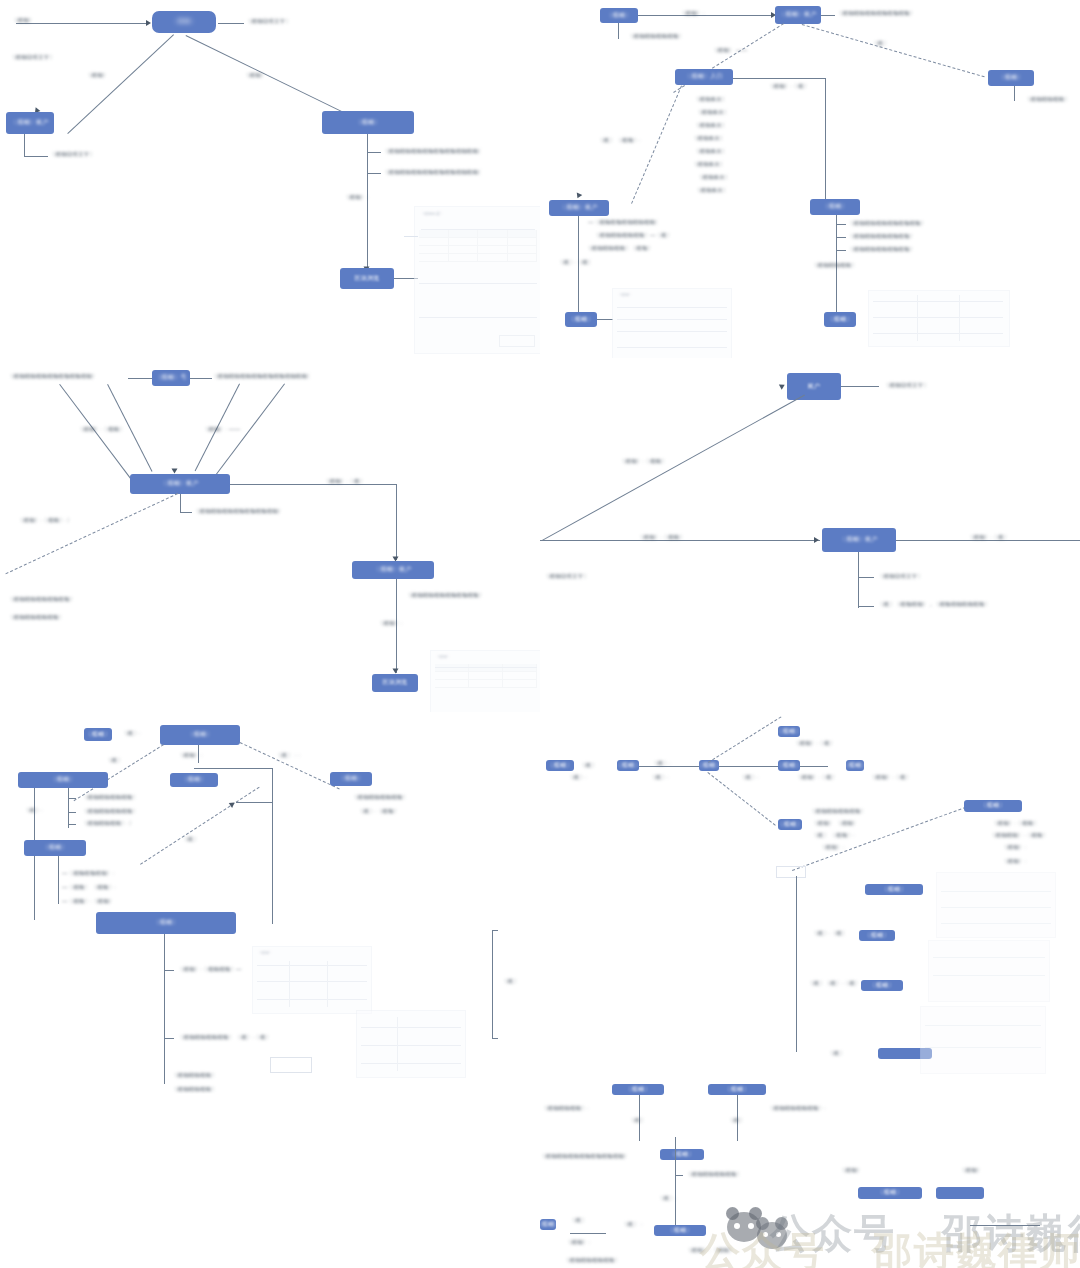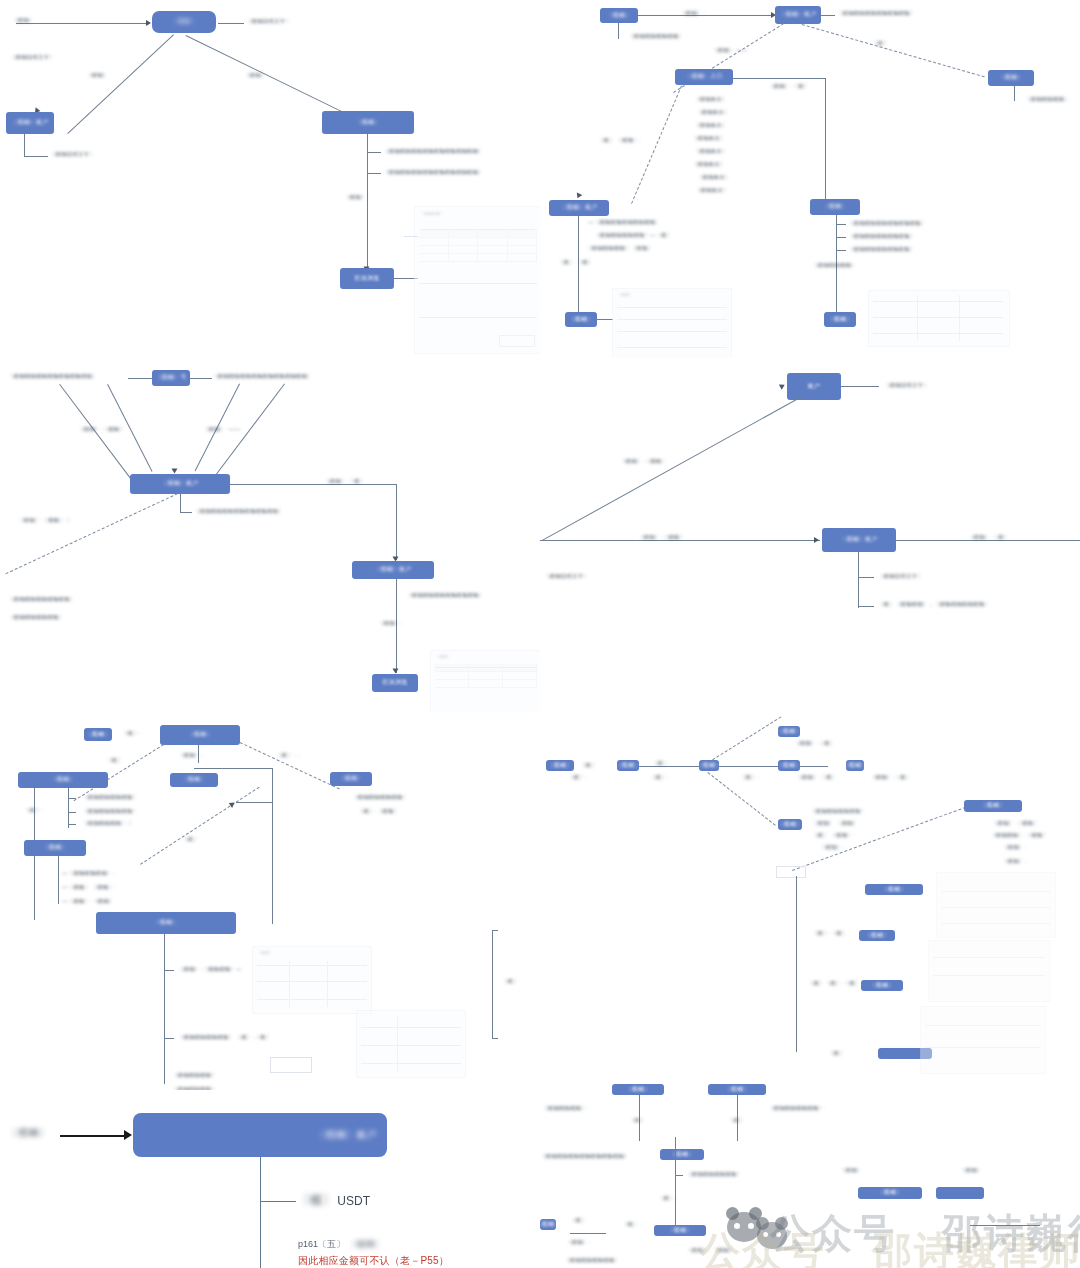--- a/index.html
+++ b/index.html
@@ -527,45 +527,20 @@
     <div class="shot" style="left:388px;top:228px;width:120px;height:60px;opacity:.38;">
       <div class="shotline" style="left:4px;top:16px;width:112px;"></div>
       <div class="shotline" style="left:4px;top:34px;width:112px;"></div>
     </div>
     <div class="shot" style="left:380px;top:294px;width:124px;height:66px;opacity:.38;">
       <div class="shotline" style="left:4px;top:18px;width:116px;"></div>
       <div class="shotline" style="left:4px;top:40px;width:116px;"></div>
     </div>
   </div>
 
-  <div class="panel" style="left:0;top:1090px;width:540px;height:178px;">
-
-    <div class="txt blur3" style="left:8px;top:36px;font-size:10px;">〔模糊〕</div>
-    <div class="ln" style="left:60px;top:45px;width:68px;height:2px;background:#1b1b1b;"></div>
-    <div class="arrowhead" style="left:124px;top:40px;border-width:5px 0 5px 8px;border-left-color:#1b1b1b;"></div>
-
-    <div class="node big" style="left:133px;top:23px;width:254px;height:44px;background:#5d7cc6;justify-content:flex-end;padding-right:10px;">
-      <span class="blur3">〔模糊〕账户</span>
-    </div>
-
-    <div class="ln v" style="left:260px;top:67px;height:111px;width:1px;background:#5b7a92;"></div>
-    <div class="ln" style="left:260px;top:111px;width:36px;background:#5b7a92;"></div>
-    <div style="position:absolute;left:298px;top:102px;font-size:12px;color:#3d4a57;">
-      <span class="blur3" style="display:inline-block;vertical-align:middle;">〔模〕</span><span style="vertical-align:middle;"> USDT</span>
-    </div>
-
-    <div style="position:absolute;left:298px;top:148px;">
-      <div style="font-size:9px;color:#55606d;">
-        <span>p161〔五〕</span>
-        <span class="blur3" style="display:inline-block;width:140px;">〔模糊〕</span>
-      </div>
-      <div class="txt red" style="position:static;font-size:10px;margin-top:3px;white-space:nowrap;">因此相应金额可不认（老－P55）</div>
-
-    </div>
-  </div>
 
   <div class="panel" style="left:540px;top:1075px;width:540px;height:193px;">
 
     <div class="node" style="left:72px;top:9px;width:52px;height:11px;">
       <span class="blur1">〔模糊〕</span>
     </div>
     <div class="node" style="left:168px;top:9px;width:58px;height:11px;">
       <span class="blur1">〔模糊〕</span>
     </div>
     <div class="txt blur2" style="left:2px;top:30px;">〔模糊模糊模糊〕·</div>

